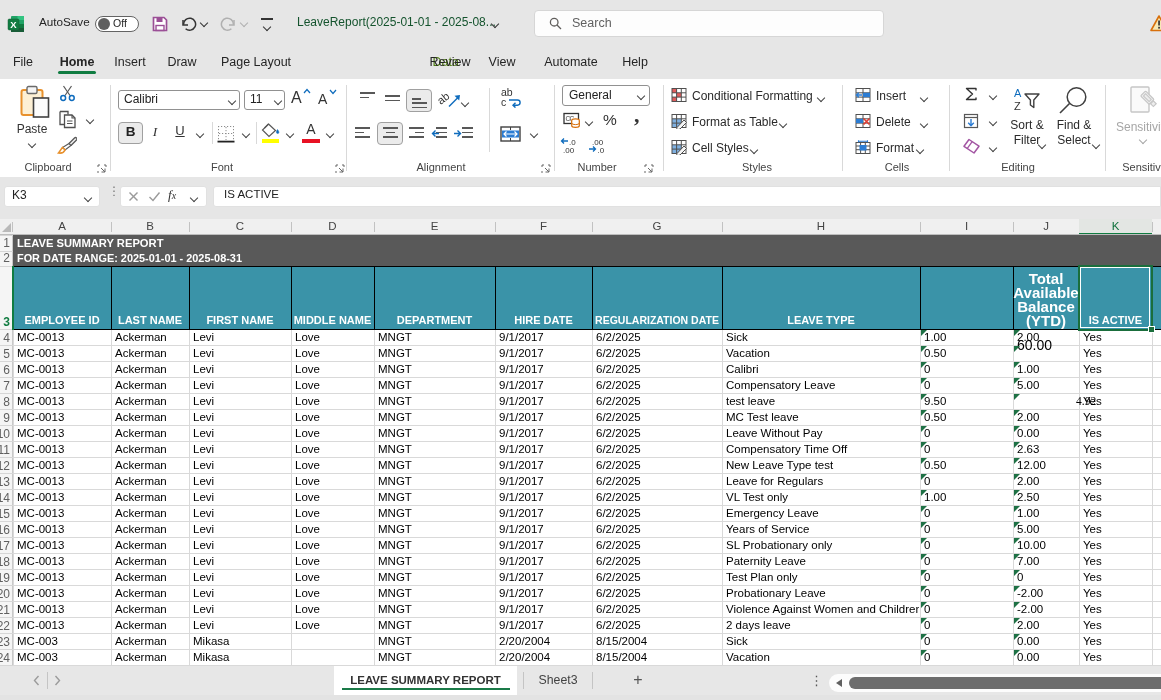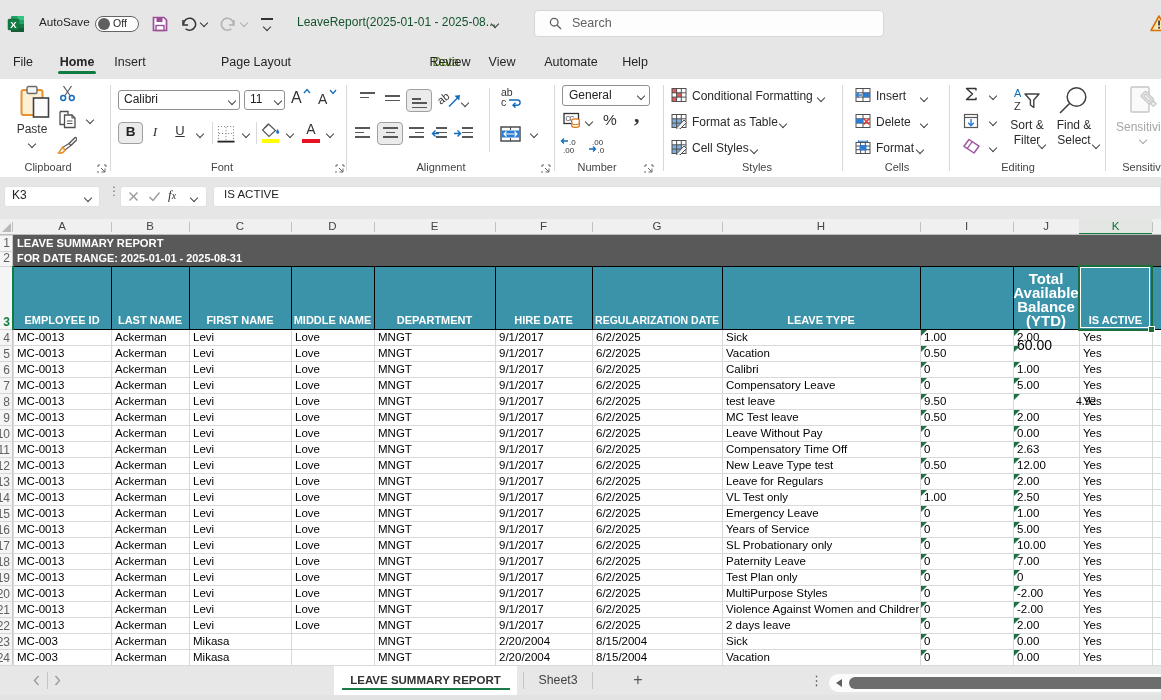--- a/index.html
+++ b/index.html
@@ -50,20 +50,21 @@
 <div style="position:absolute;left:572px;top:16px;font-size:12.5px;color:#616161;">Search</div>
 <svg style="position:absolute;left:1150px;top:15px;" width="18" height="17" viewBox="0 0 18 17">
 <path d="M9 1 L17 15.5 H1 Z" fill="#f6e8b5" stroke="#d8700c" stroke-width="1.6" stroke-linejoin="round"></path>
 <rect x="8.2" y="5.5" width="1.7" height="5" fill="#333"></rect>
 <rect x="8.2" y="11.8" width="1.7" height="1.8" fill="#333"></rect>
 </svg>
 <div style="position:absolute;left:0;top:47px;width:1161px;height:32px;background:#e6e6e6;"></div>
 <div style="position:absolute;left:-37px;top:47px;width:120px;height:28px;line-height:30px;text-align:center;font-size:12.5px;font-weight:400;color:#252525;">File</div>
 <div style="position:absolute;left:17px;top:47px;width:120px;height:28px;line-height:30px;text-align:center;font-size:12.5px;font-weight:700;color:#252525;">Home</div>
 <div style="position:absolute;left:70px;top:47px;width:120px;height:28px;line-height:30px;text-align:center;font-size:12.5px;font-weight:400;color:#252525;">Insert</div>
+<div style="position:absolute;left:122px;top:47px;width:120px;height:28px;line-height:30px;text-align:center;font-size:12.5px;font-weight:400;color:#252525;">Draw</div>
 <div style="position:absolute;left:196px;top:47px;width:120px;height:28px;line-height:30px;text-align:center;font-size:12.5px;font-weight:400;color:#252525;">Page Layout</div>
 <div style="position:absolute;left:339px;top:47px;width:120px;height:28px;line-height:30px;text-align:right;font-size:12.5px;font-weight:400;color:#4d7c0f;">Data</div>
 <div style="position:absolute;left:390px;top:47px;width:120px;height:28px;line-height:30px;text-align:center;font-size:12.5px;font-weight:400;color:#252525;">Review</div>
 <div style="position:absolute;left:442px;top:47px;width:120px;height:28px;line-height:30px;text-align:center;font-size:12.5px;font-weight:400;color:#252525;">View</div>
 <div style="position:absolute;left:511px;top:47px;width:120px;height:28px;line-height:30px;text-align:center;font-size:12.5px;font-weight:400;color:#252525;">Automate</div>
 <div style="position:absolute;left:575px;top:47px;width:120px;height:28px;line-height:30px;text-align:center;font-size:12.5px;font-weight:400;color:#252525;">Help</div>
 <div style="position:absolute;left:58px;top:71px;width:38px;height:2.5px;background:#107c41;border-radius:2px;"></div>
 <div style="position:absolute;left:0;top:79px;width:1161px;height:98px;background:#fff;border-radius:6px 6px 0 0;"></div>
 <svg style="position:absolute;left:20px;top:85px;" width="30" height="34" viewBox="0 0 30 34">
 <rect x="1.5" y="5" width="21" height="25" rx="2" fill="#fdf0d5" stroke="#e8912d" stroke-width="2"></rect>
@@ -719,21 +720,21 @@
 <div style="position:absolute;left:1083px;top:570px;width:68px;height:15px;line-height:15px;font-size:11.5px;color:#000;overflow:hidden;white-space:nowrap;">Yes</div>
 <div style="position:absolute;left:921px;top:570px;width:0;height:0;border-right:6px solid transparent;border-top:6px solid #1e7145;"></div>
 <div style="position:absolute;left:1014px;top:570px;width:0;height:0;border-right:6px solid transparent;border-top:6px solid #1e7145;"></div>
 <div style="position:absolute;left:17px;top:586px;width:93px;height:15px;line-height:15px;font-size:11.5px;color:#000;overflow:hidden;white-space:nowrap;">MC-0013</div>
 <div style="position:absolute;left:115px;top:586px;width:73px;height:15px;line-height:15px;font-size:11.5px;color:#000;overflow:hidden;white-space:nowrap;">Ackerman</div>
 <div style="position:absolute;left:193px;top:586px;width:97px;height:15px;line-height:15px;font-size:11.5px;color:#000;overflow:hidden;white-space:nowrap;">Levi</div>
 <div style="position:absolute;left:295px;top:586px;width:78px;height:15px;line-height:15px;font-size:11.5px;color:#000;overflow:hidden;white-space:nowrap;">Love</div>
 <div style="position:absolute;left:378px;top:586px;width:116px;height:15px;line-height:15px;font-size:11.5px;color:#000;overflow:hidden;white-space:nowrap;">MNGT</div>
 <div style="position:absolute;left:499px;top:586px;width:92px;height:15px;line-height:15px;font-size:11.5px;color:#000;overflow:hidden;white-space:nowrap;">9/1/2017</div>
 <div style="position:absolute;left:596px;top:586px;width:125px;height:15px;line-height:15px;font-size:11.5px;color:#000;overflow:hidden;white-space:nowrap;">6/2/2025</div>
-<div style="position:absolute;left:726px;top:586px;width:193px;height:15px;line-height:15px;font-size:11.5px;color:#000;overflow:hidden;white-space:nowrap;">MultiPurpose Styles</div>
+<div style="position:absolute;left:726px;top:586px;width:193px;height:15px;line-height:15px;font-size:11.5px;color:#000;overflow:hidden;white-space:nowrap;">Probationary Leave</div>
 <div style="position:absolute;left:924px;top:586px;width:88px;height:15px;line-height:15px;font-size:11.5px;color:#000;overflow:hidden;white-space:nowrap;">0</div>
 <div style="position:absolute;left:1017px;top:586px;width:61px;height:15px;line-height:15px;font-size:11.5px;color:#000;overflow:hidden;white-space:nowrap;">-2.00</div>
 <div style="position:absolute;left:1083px;top:586px;width:68px;height:15px;line-height:15px;font-size:11.5px;color:#000;overflow:hidden;white-space:nowrap;">Yes</div>
 <div style="position:absolute;left:921px;top:586px;width:0;height:0;border-right:6px solid transparent;border-top:6px solid #1e7145;"></div>
 <div style="position:absolute;left:1014px;top:586px;width:0;height:0;border-right:6px solid transparent;border-top:6px solid #1e7145;"></div>
 <div style="position:absolute;left:17px;top:602px;width:93px;height:15px;line-height:15px;font-size:11.5px;color:#000;overflow:hidden;white-space:nowrap;">MC-0013</div>
 <div style="position:absolute;left:115px;top:602px;width:73px;height:15px;line-height:15px;font-size:11.5px;color:#000;overflow:hidden;white-space:nowrap;">Ackerman</div>
 <div style="position:absolute;left:193px;top:602px;width:97px;height:15px;line-height:15px;font-size:11.5px;color:#000;overflow:hidden;white-space:nowrap;">Levi</div>
 <div style="position:absolute;left:295px;top:602px;width:78px;height:15px;line-height:15px;font-size:11.5px;color:#000;overflow:hidden;white-space:nowrap;">Love</div>
 <div style="position:absolute;left:378px;top:602px;width:116px;height:15px;line-height:15px;font-size:11.5px;color:#000;overflow:hidden;white-space:nowrap;">MNGT</div>

